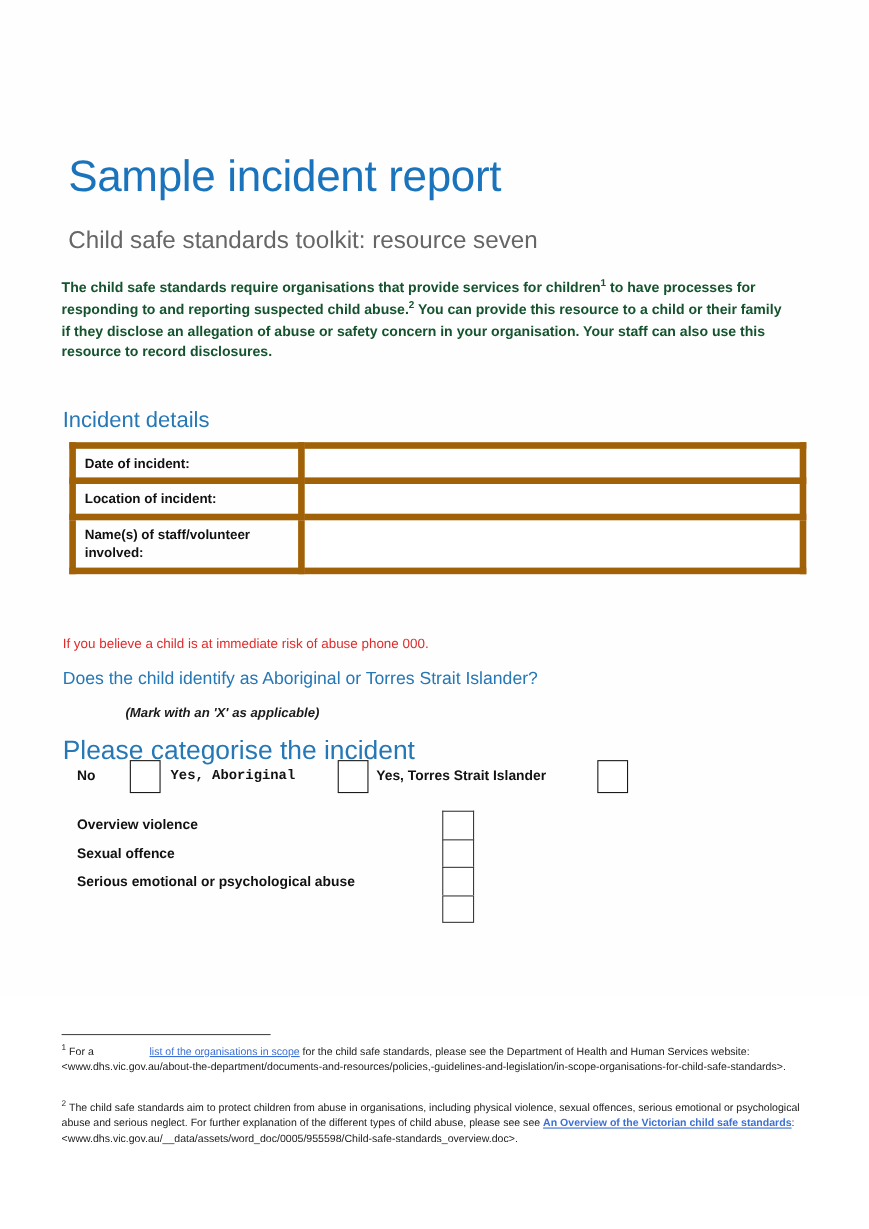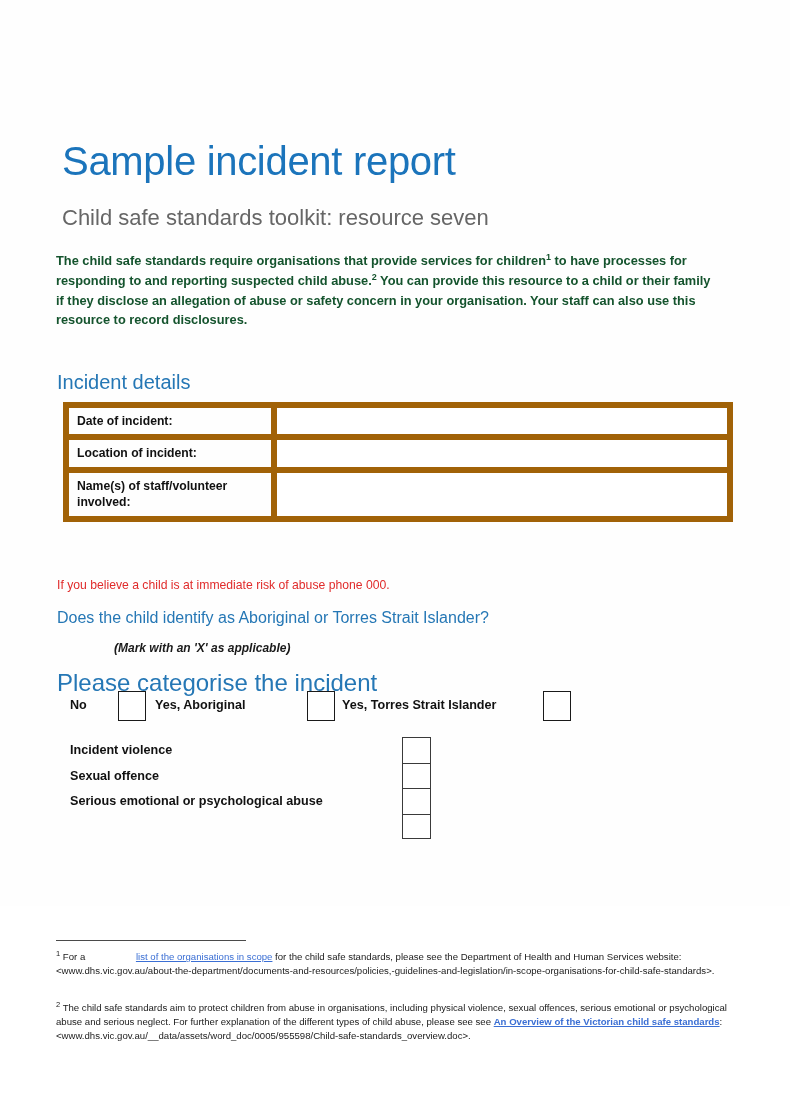--- a/index.html
+++ b/index.html
@@ -150,21 +150,21 @@
     position: absolute;
     top: 0;
     width: 28px;
     height: 30px;
     border: 1.3px solid #1a1a1a;
     background: #ffffff;
     box-sizing: border-box;
   }
   #atsi-label-no         { left: 2px; }
   #atsi-checkbox-no      { left: 50px; }
-  #atsi-label-aboriginal { left: 87px; }
+  #atsi-label-aboriginal { left: 87px; font-family: Liberation Mono, monospace; }
   #atsi-checkbox-aboriginal { left: 239px; }
   #atsi-label-tsi        { left: 274px; }
   #atsi-checkbox-tsi     { left: 475px; }
 
   
   .category-list {
     position: absolute;
     left: 70px;
     top: 738px;
     width: 380px;
@@ -269,21 +269,21 @@
     <div class="atsi-label" id="atsi-label-aboriginal">Yes, Aboriginal</div>
     <div class="atsi-box" id="atsi-checkbox-aboriginal"></div>
 
     <div class="atsi-label" id="atsi-label-tsi">Yes, Torres Strait Islander</div>
     <div class="atsi-box" id="atsi-checkbox-tsi"></div>
   </div>
 
   <div class="section-heading" id="heading-categorise">Please categorise the incident</div>
 
   <div class="category-list">
-    <div class="category-item">Incident violence</div>
+    <div class="category-item">Overview violence</div>
     <div class="category-item">Sexual offence</div>
     <div class="category-item">Serious emotional or psychological abuse</div>
   </div>
 
   <div class="category-boxes">
     <div class="category-box"></div>
     <div class="category-box"></div>
     <div class="category-box"></div>
     <div class="category-box"></div>
   </div>

